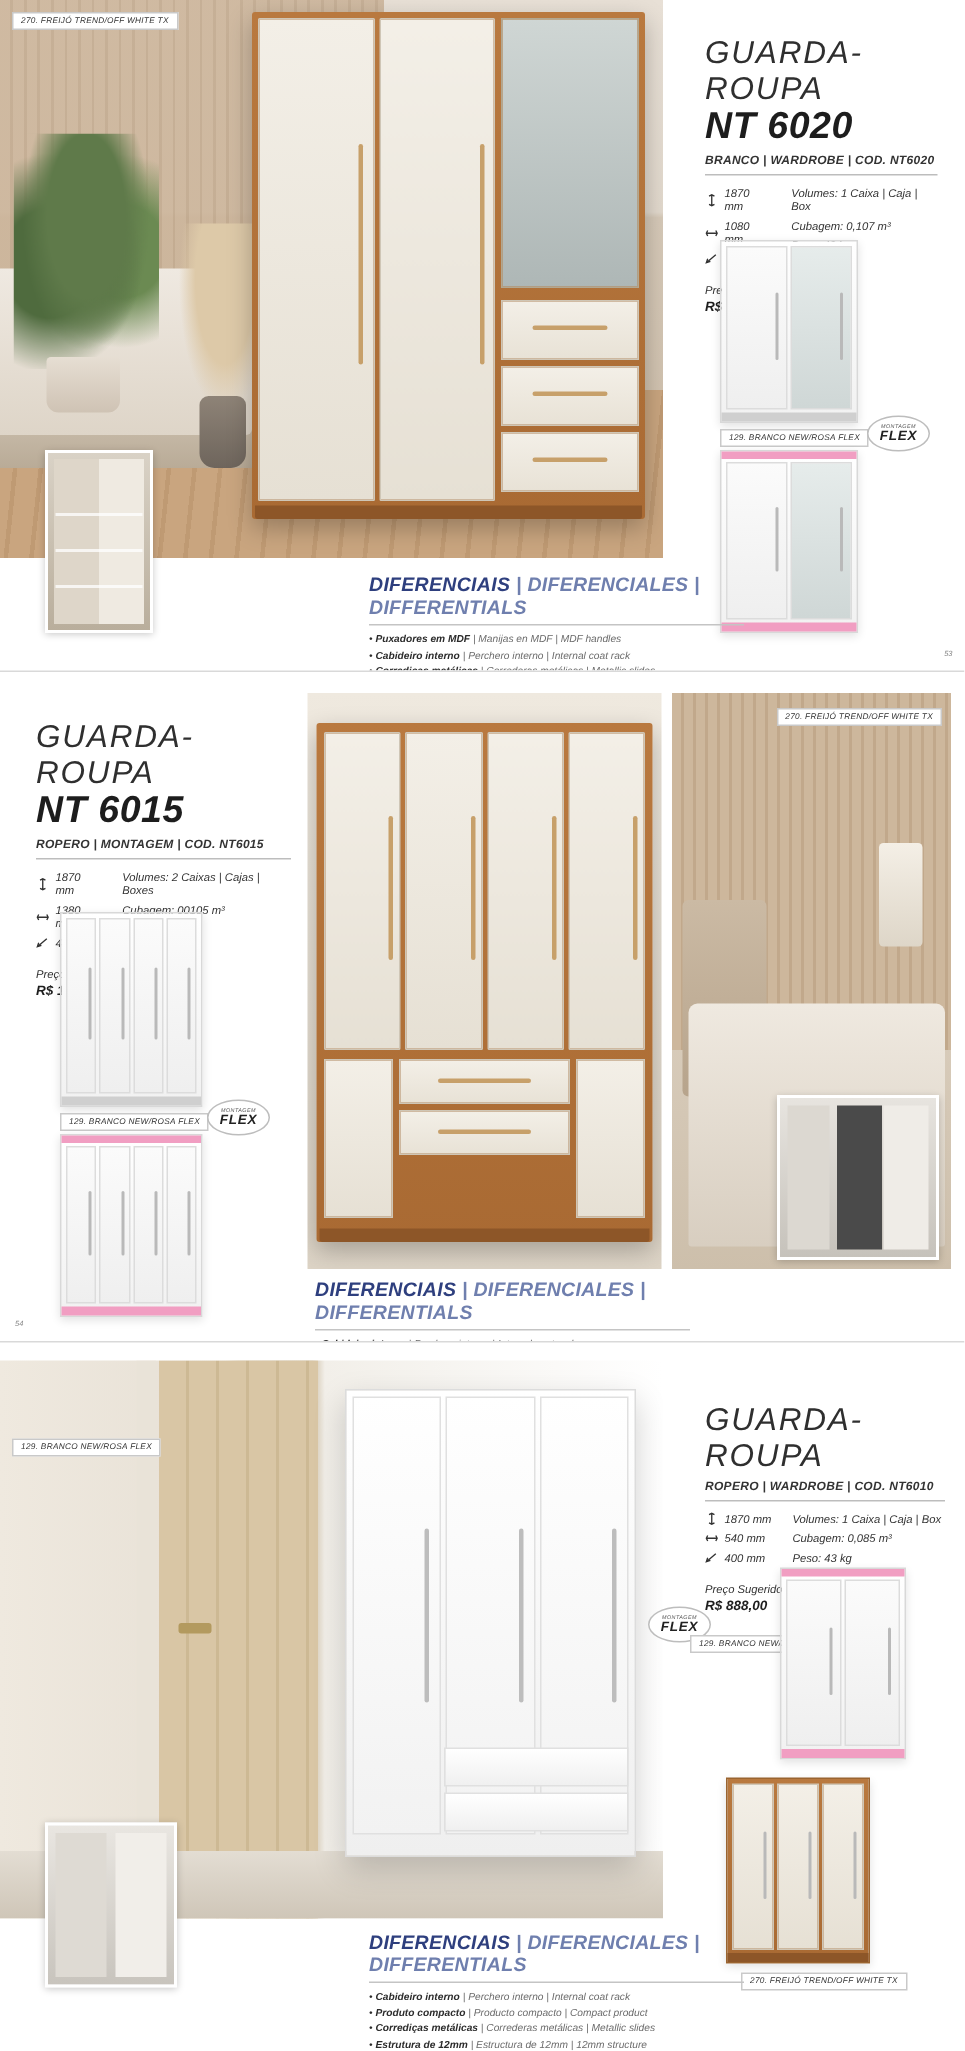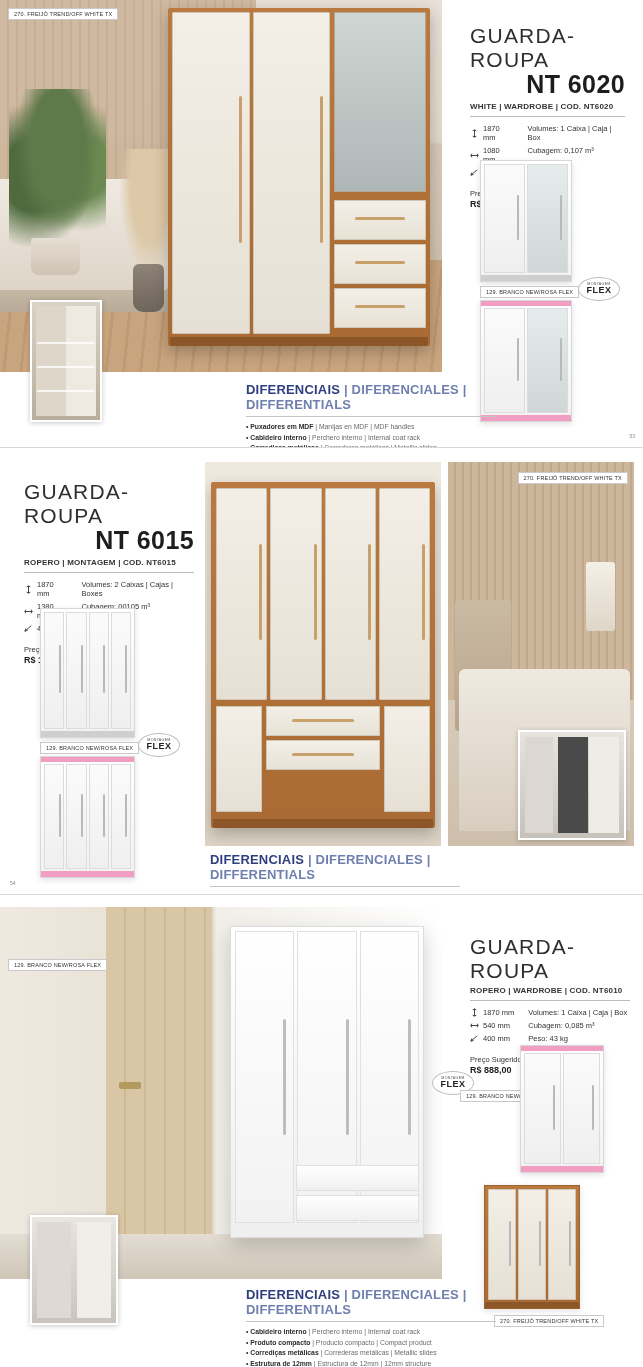--- a/index.html
+++ b/index.html
@@ -7,21 +7,21 @@
     width: 643px;
     height: 1367px;
     background: #ffffff;
     font-family: "Liberation Sans", sans-serif;
     color: #2b2b2b;
     overflow: hidden;
   }
   .page { width: 643px; height: 1367px; position: relative; }
 
   
-  .panel { position: relative; width: 643px; height: 447px; overflow: hidden; background:#fff; }
+  .panel { position: relative; width: 643px; height: 447px; overflow: hidden; background:#fff;font-style:italic; }
   .panel + .panel { border-top: 1px solid #d9d9d9; }
 
   
   .photo { position: absolute; overflow: hidden; }
 
   .room-a {
     background:
       linear-gradient(180deg,#e8e0d6 0%,#e2d9cd 38%,#d6c9b8 39%,#cdbda8 100%);
   }
   .room-a .wall-slats {
@@ -100,21 +100,21 @@
   .render .col { flex:1; border:1px solid #dcdcdc; background:linear-gradient(180deg,#fbfbfb,#efefef); position:relative;}
   .render .col::after{content:"";position:absolute;right:14%;top:28%;width:2px;height:42%;background:#b9b9b9;border-radius:2px;}
   .render .pink-foot { position:absolute; left:0; right:0; bottom:0; height:6px; background:#f19ec2; }
   .render .pink-top { position:absolute; left:0; right:0; top:0; height:5px; background:#f19ec2; }
 
   
   .title {
     font-size: 21px; letter-spacing: 1.2px; font-weight: 400; color:#2f2f2f;
   }
   .model {
-    font-size: 25px; font-weight: 700; color:#1d1d1d; letter-spacing: .4px; margin-top:-2px;text-align:right;
+    font-size: 25px; font-weight: 700; color:#1d1d1d; letter-spacing: .4px; margin-top:-2px;
   }
   .subtitle {
     font-size: 8px; font-weight: 700; color:#333; letter-spacing:.2px; margin-top:3px;
   }
   .rule { height:1px; background:#bdbdbd; margin:5px 0 7px; }
   .specs { display:flex; gap:14px; font-size:7.5px; color:#333; }
   .specs .c1 div, .specs .c2 div { margin-bottom:4px; display:flex; align-items:center; gap:4px;}
   .ic { width:9px; height:9px; display:inline-block; flex:0 0 9px; }
   .price-label { font-size:7.5px; color:#333; margin-top:8px; }
   .price { font-size:9px; font-weight:700; color:#1d1d1d; margin-top:1px; }
@@ -208,21 +208,21 @@
       <div style="position:absolute; left:4px; top:4px; width:30px; bottom:4px; background:#ded6c9;"></div>
       <div style="position:absolute; right:4px; top:4px; width:30px; bottom:4px; background:#efeae1;"></div>
       <div class="shelf" style="top:40px;"></div>
       <div class="shelf" style="top:64px;"></div>
       <div class="shelf" style="top:88px;"></div>
     </div>
 
     <div style="position:absolute; left:470px; top:24px; width:155px;">
       <div class="title">GUARDA-ROUPA</div>
       <div class="model">NT 6020</div>
-      <div class="subtitle">WHITE | WARDROBE | COD. NT6020</div>
+      <div class="subtitle">BRANCO | WARDROBE | COD. NT6020</div>
       <div class="rule"></div>
       <div class="specs">
         <div class="c1">
           <div>
               <svg class="ic" viewBox="0 0 10 10">
                 <path d="M5 1v8M3 2l2-1 2 1M3 8l2 1 2-1" stroke="#333" fill="none" stroke-width="1"></path>
               </svg>
               <span>1870 mm</span>
             </div>
           <div>

